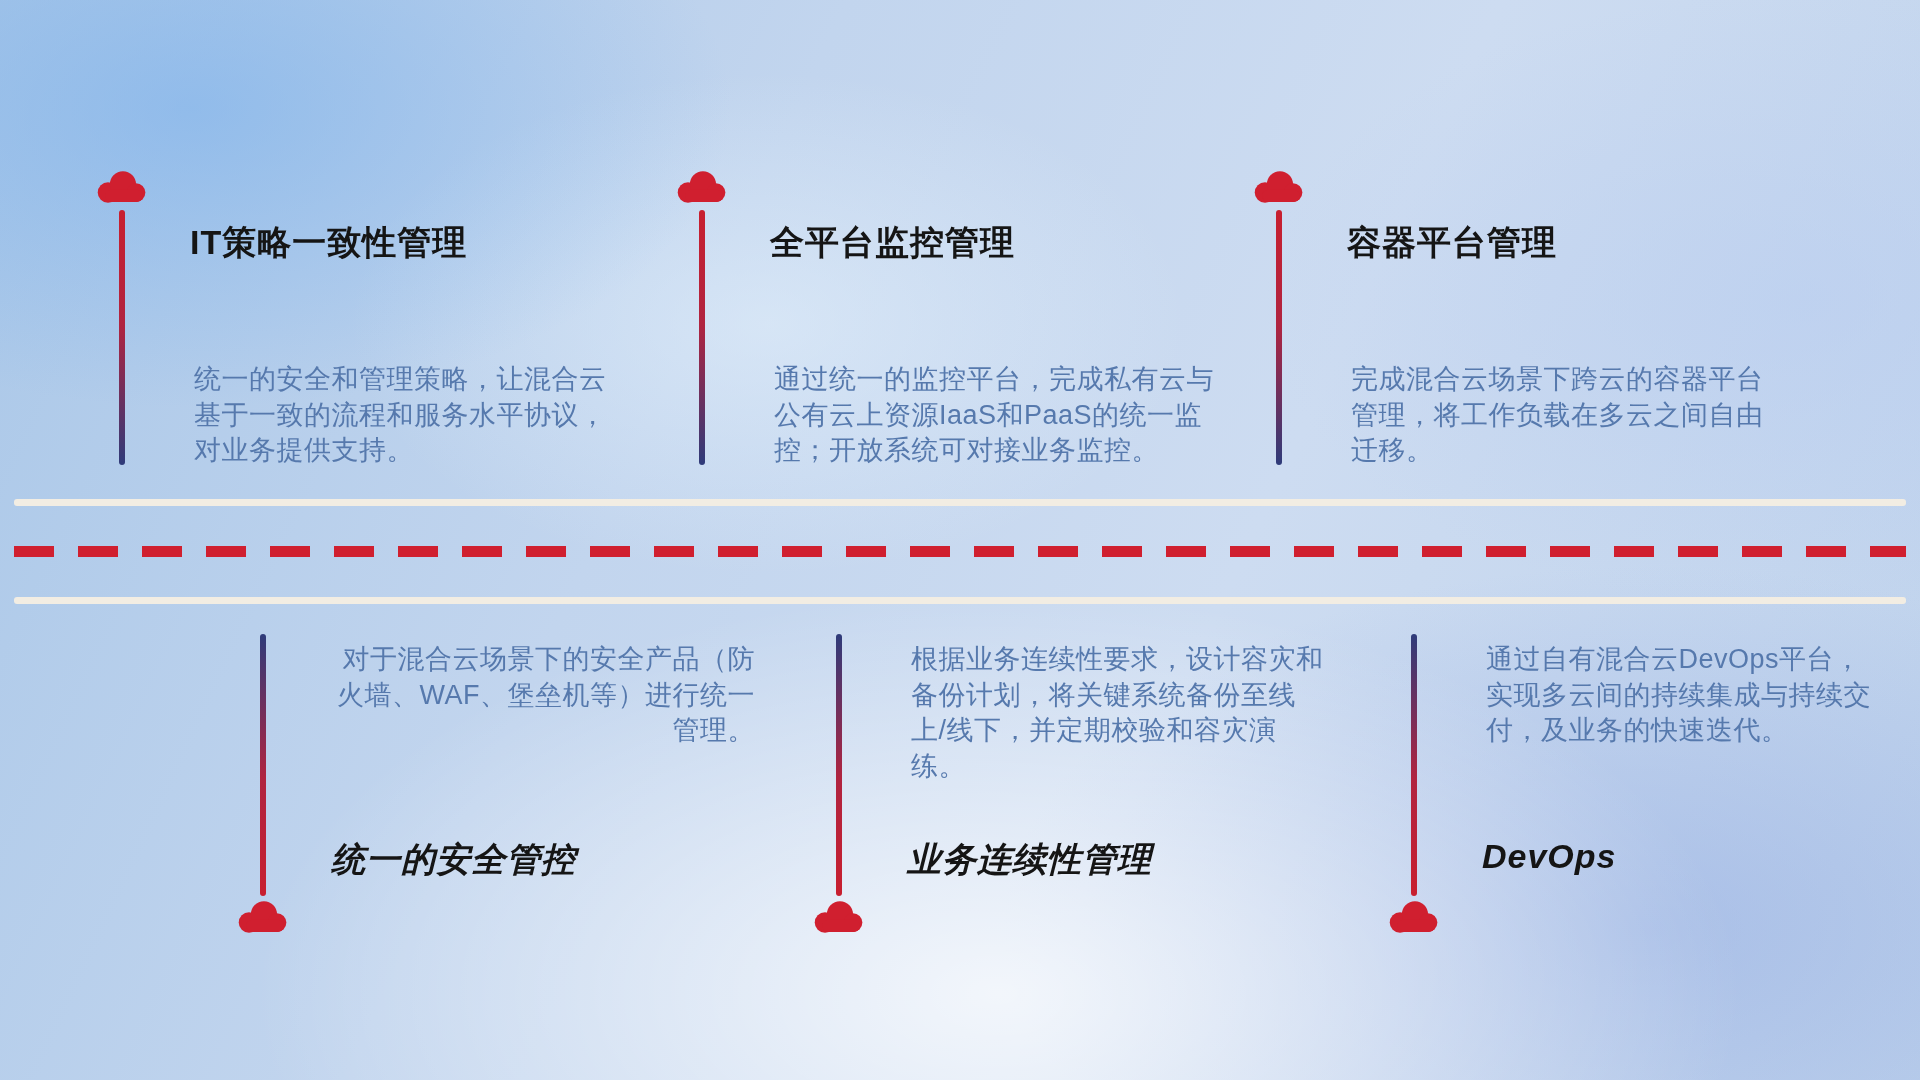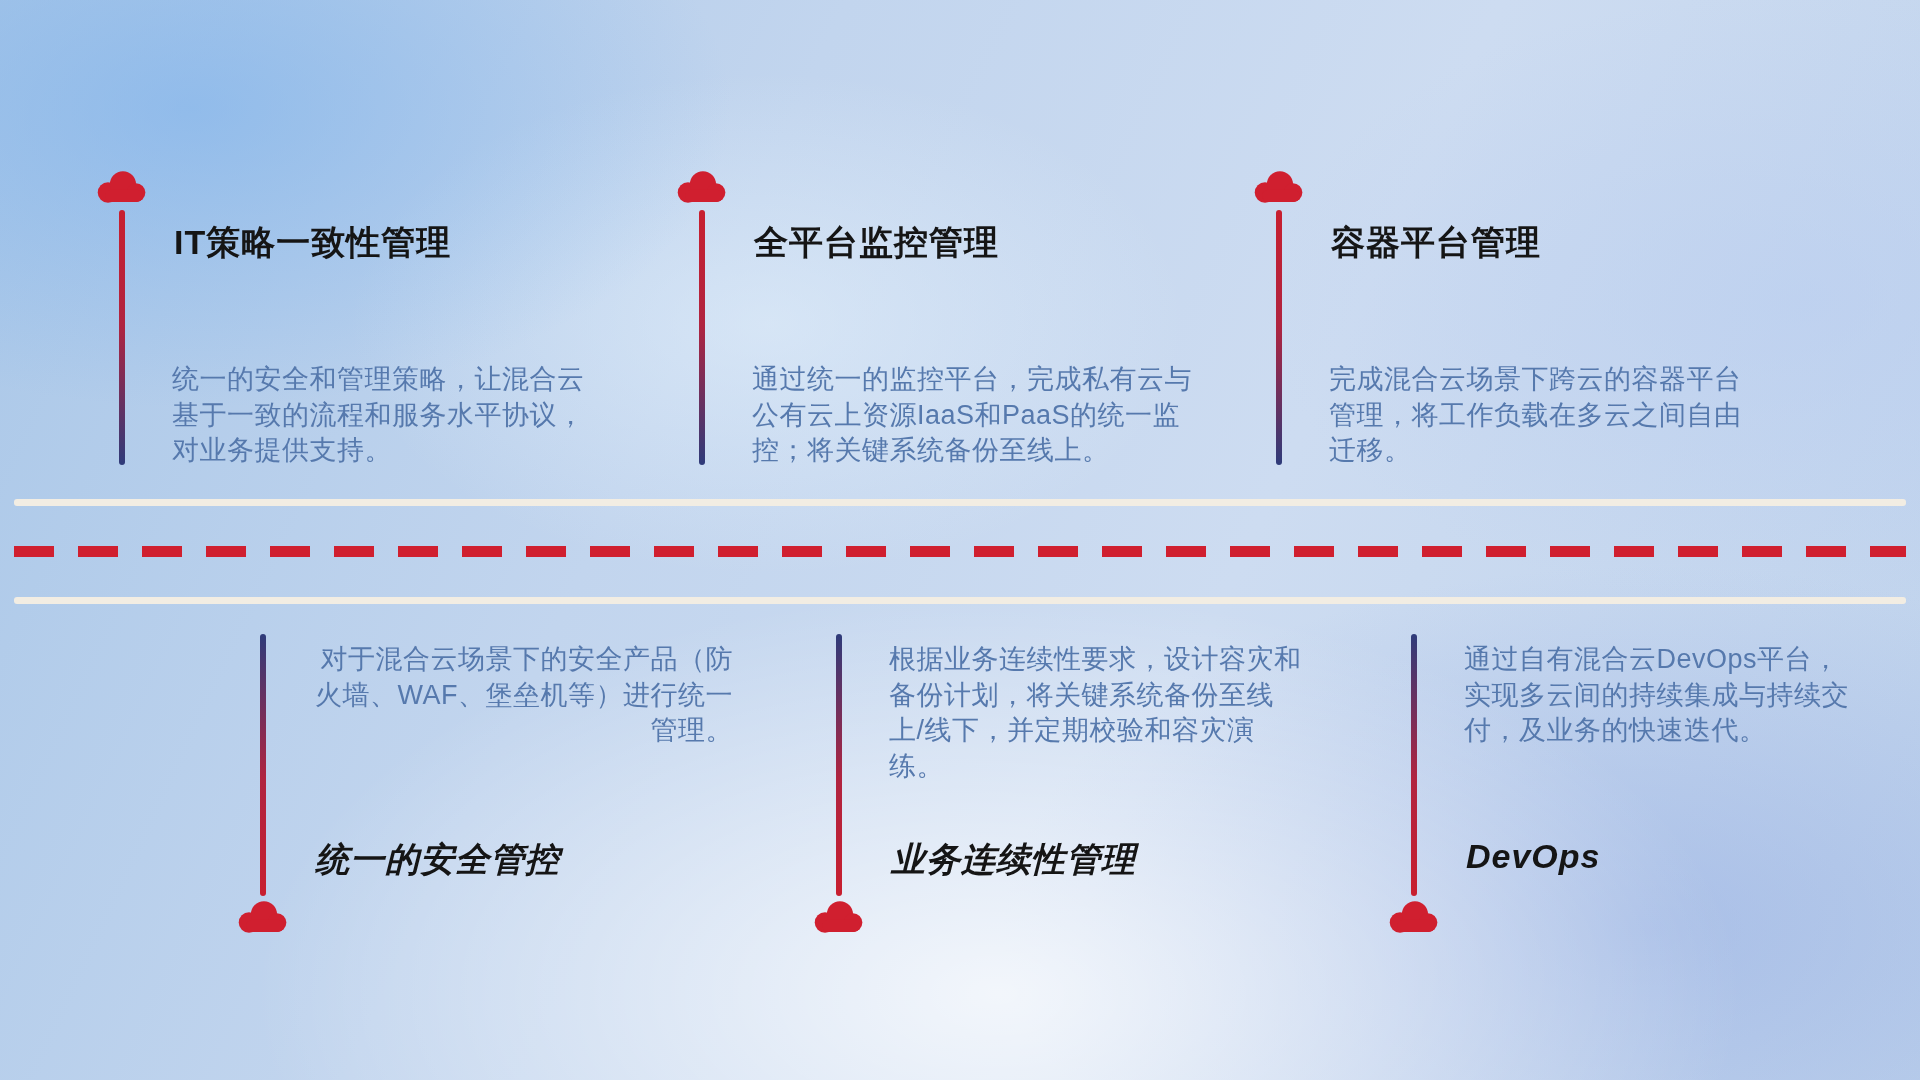--- a/index.html
+++ b/index.html
@@ -73,33 +73,33 @@
     left: -3px; top: 42px; height: 255px;
     background: linear-gradient(to bottom, #c81f2f 0%, #b02440 45%, #2e3b7a 100%);
   }
   .item.bottom .stem {
     left: -3px; top: 0; height: 262px;
     background: linear-gradient(to top, #c81f2f 0%, #b02440 45%, #2e3b7a 100%);
   }
 
   .item-title {
     position: absolute;
-    left: 52px;
+    left: 68px;
     font-size: 34px;
     font-weight: 700;
     color: #151515;
     letter-spacing: 1px;
     white-space: nowrap;
   }
   .item.top .item-title { top: 52px; }
   .item.bottom .item-title { top: 203px; font-style: italic; }
 
   .item-desc {
     position: absolute;
-    left: 50px;
+    left: 72px;
     font-size: 27px;
     line-height: 1.32;
     color: #5679ad;
     letter-spacing: 0.5px;
   }
   .item.top .item-desc { top: 194px; }
   .item.bottom .item-desc { top: 8px; }
 
   .col1 .item-desc { width: 418px; }
   .col2 .item-desc { width: 455px; }
@@ -135,21 +135,21 @@
     <svg class="cloud" viewBox="0 0 60 38">
       <g fill="currentColor">
         <circle cx="15" cy="25" r="11"></circle>
         <circle cx="31" cy="16" r="14"></circle>
         <circle cx="45" cy="25" r="10"></circle>
         <rect x="12" y="22" width="40" height="13" rx="6"></rect>
       </g>
     </svg>
     <div class="stem"></div>
     <div class="item-title">全平台监控管理</div>
-    <div class="item-desc">通过统一的监控平台，完成私有云与公有云上资源IaaS和PaaS的统一监控；将关键系统备份至线上。</div>
+    <div class="item-desc">通过统一的监控平台，完成私有云与公有云上资源IaaS和PaaS的统一监控；开放系统可对接业务监控。</div>
   </div>
 
   <div class="item top col3">
     <svg class="cloud" viewBox="0 0 60 38">
       <g fill="currentColor">
         <circle cx="15" cy="25" r="11"></circle>
         <circle cx="31" cy="16" r="14"></circle>
         <circle cx="45" cy="25" r="10"></circle>
         <rect x="12" y="22" width="40" height="13" rx="6"></rect>
       </g>

